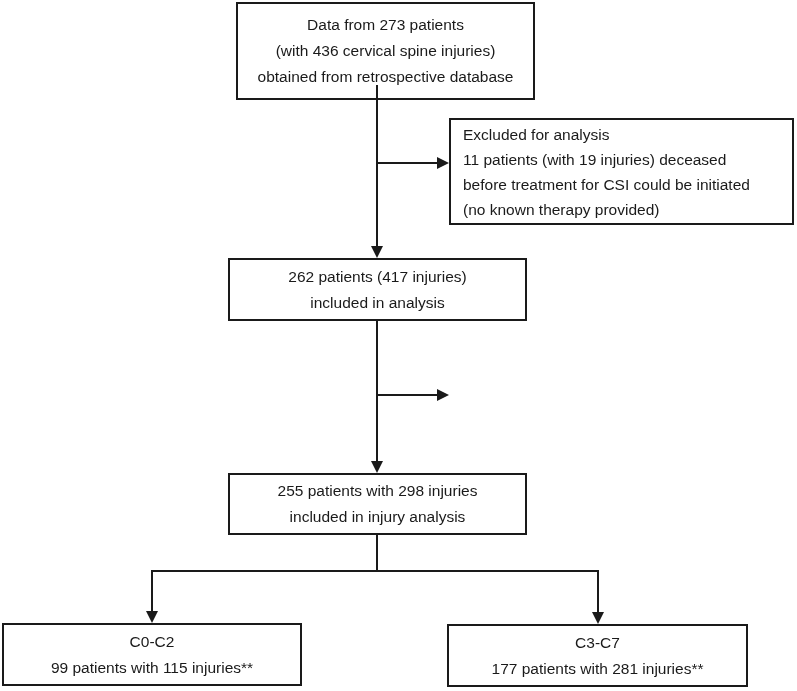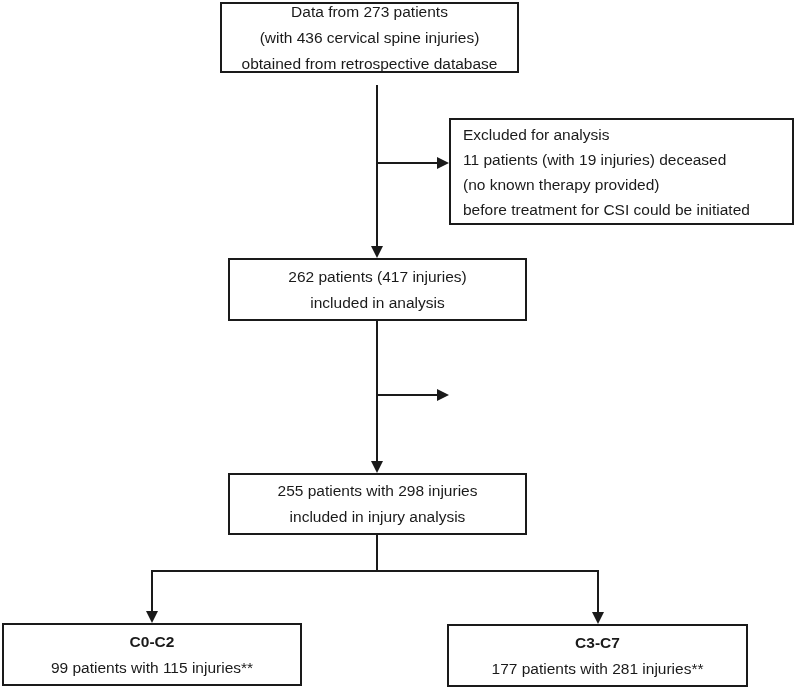--- a/index.html
+++ b/index.html
@@ -35,21 +35,21 @@
     display: flex;
     flex-direction: column;
     justify-content: center;
     text-align: left;
     line-height: 25px;
     padding: 4px 18px 4px 12px;
   }
   .box.leftalign .indent {
   }
   .bold {
-    font-weight: bold;
+    font-weight: normal;
   }
   .line {
     position: absolute;
     background: #1a1a1a;
   }
   .arrow-down {
     position: absolute;
     width: 0;
     height: 0;
     border-left: 6px solid transparent;
@@ -63,37 +63,37 @@
     border-top: 6px solid transparent;
     border-bottom: 6px solid transparent;
     border-left: 12px solid #1a1a1a;
   }
 </style>
 </head>
 <body>
 
 <div class="canvas">
 
-  <div class="box center" style="left:220px; top:2px; width:299px; height:71px;">
+  <div class="box center" style="left:236px; top:2px; width:299px; height:98px;">
     <div>Data from 273 patients</div>
     <div>(with 436 cervical spine injuries)</div>
     <div>obtained from retrospective database</div>
   </div>
 
   <div class="line" style="left:376px; top:85px; width:2px; height:161px;"></div>
   <div class="arrow-down" style="left:371px; top:246px;"></div>
 
   <div class="line" style="left:377px; top:162px; width:60px; height:2px;"></div>
   <div class="arrow-right" style="left:437px; top:157px;"></div>
 
   <div class="box leftalign" style="left:449px; top:118px; width:345px; height:107px;">
     <div>Excluded for analysis</div>
     <div class="indent">11 patients (with 19 injuries) deceased</div>
+    <div class="indent">before treatment for CSI could be initiated</div>
     <div class="indent">(no known therapy provided)</div>
-    <div class="indent">before treatment for CSI could be initiated</div>
   </div>
 
   <div class="box center" style="left:228px; top:258px; width:299px; height:63px;">
     <div>262 patients (417 injuries)</div>
     <div>included in analysis</div>
   </div>
 
   <div class="line" style="left:376px; top:321px; width:2px; height:140px;"></div>
   <div class="arrow-down" style="left:371px; top:461px;"></div>
 

